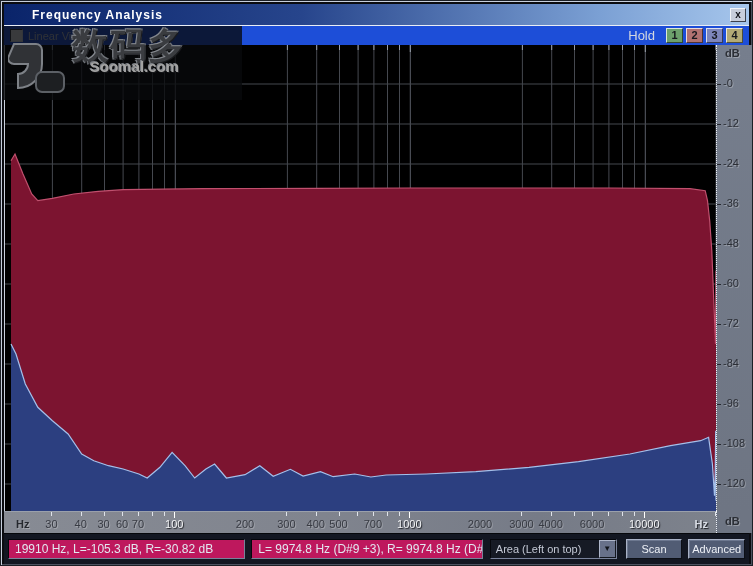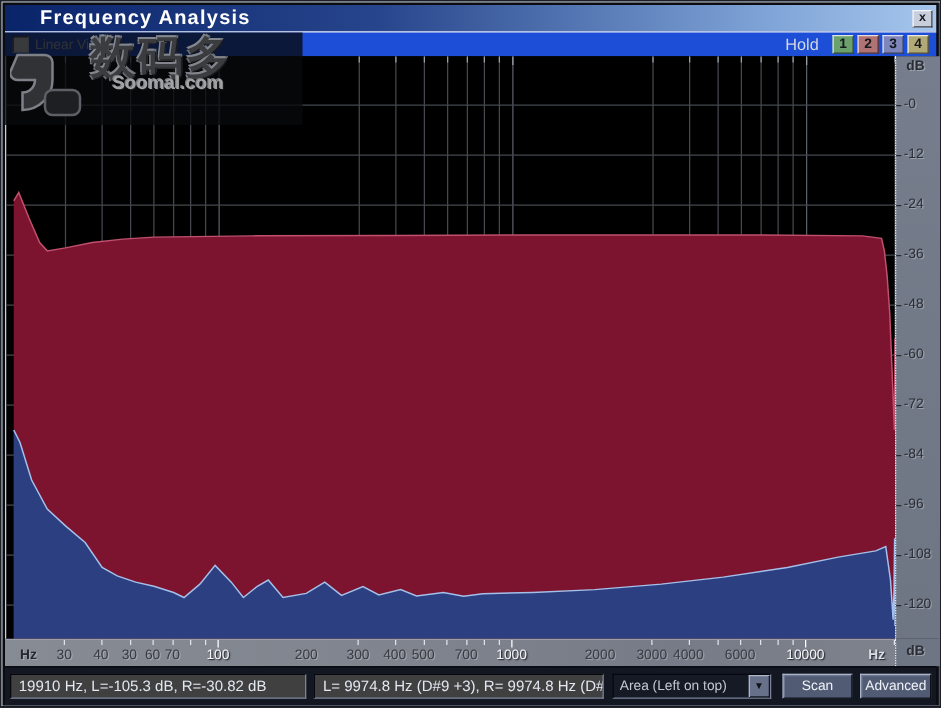--- a/index.html
+++ b/index.html
@@ -11,21 +11,21 @@
     border:1px solid #1c2026;
     box-shadow:inset 1px 1px 0 #c6cedc, inset -1px -1px 0 #4c5260;
     overflow:hidden;
   }
   
   .titlebar{
     position:absolute; left:3px; top:3px; right:3px; height:21px;
     background:linear-gradient(to right,#0a246a 0%,#27458c 40%,#7ba0d4 80%,#a6c6ec 100%);
     display:flex; align-items:center; padding:0 3px 0 6px;
   }
-  .title-text{ color:#ffffff; font-weight:bold; font-size:16px; letter-spacing:1px; flex:1;padding-left:22px; }
+  .title-text{ color:#ffffff; font-weight:bold; font-size:12px; letter-spacing:1px; flex:1;padding-left:22px; }
   .btn-close{
     width:16px; height:14px; background:#c8cedb;
     border:1px solid; border-color:#f2f5fa #3c414c #3c414c #f2f5fa;
     color:#14161c; font-size:10px; font-weight:bold; line-height:11px; text-align:center;
     cursor:default;
   }
   
   .toolbar{
     position:absolute; left:3px; top:24px; right:3px; height:20px;
     background:#1d4ed8; border-top:1px solid #e9edf5;
@@ -99,21 +99,21 @@
     font-size:11px; font-weight:bold; color:#2b2e35; text-shadow:1px 1px 0 rgba(255,255,255,.28);
     padding:4px 0 0 8px;
   }
   
   .statusbar{
     position:absolute; left:3px; right:3px; top:532px; height:31px;
     background:#131722; border-top:1px solid #05070b;
     display:flex; align-items:center; padding:0 4px;
   }
   .status-field{
-    height:20px; background:#404040; color:#e3e7f0; font-size:12px;
+    height:20px; background:#be185d; color:#e3e7f0; font-size:12px;
     border:1px solid; border-color:#05070c #79829a #79829a #05070c;
     padding:2px 0 0 6px; white-space:nowrap; overflow:hidden;
   }
   .f1{ width:243px; }
   .f2{ width:237px; margin-left:6px; }
   .dropdown{
     width:130px; height:20px; margin-left:7px; display:flex;
     background:#161a24;
     border:1px solid; border-color:#05070c #79829a #79829a #05070c;
   }

